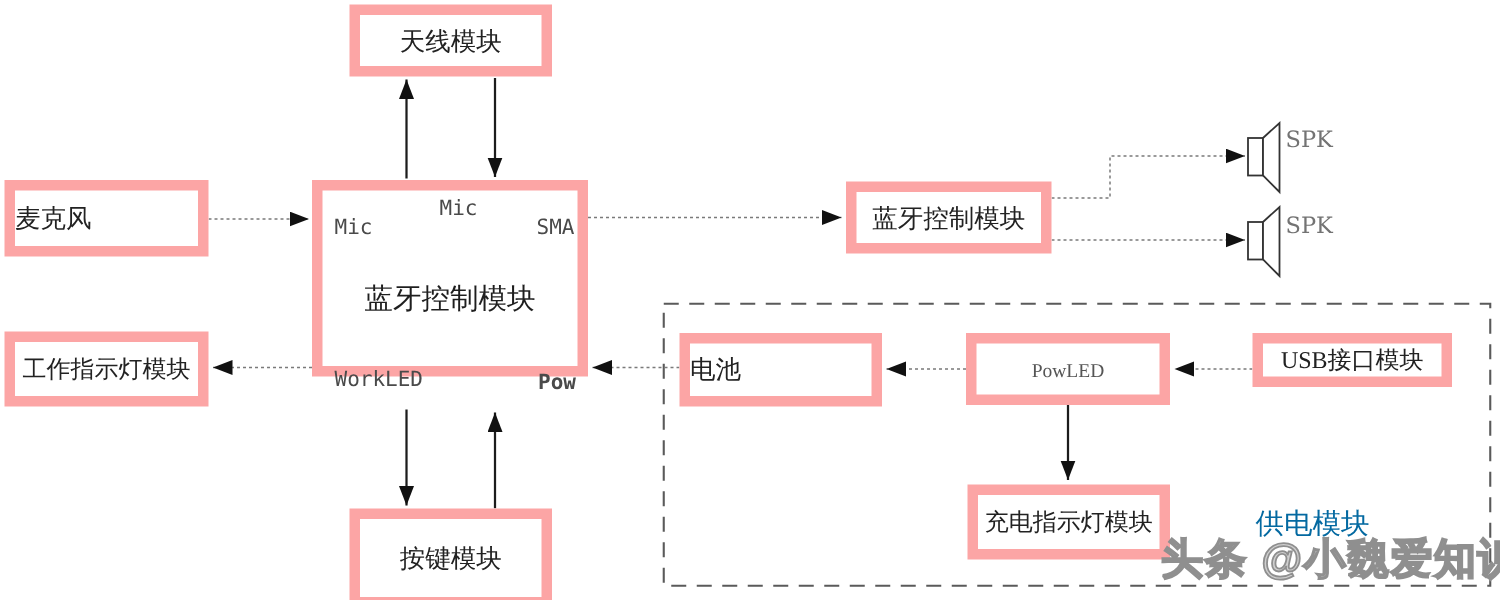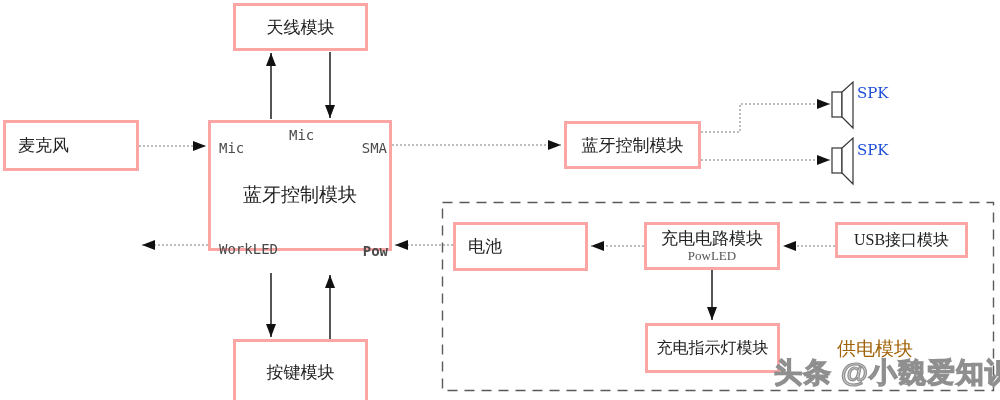--- a/index.html
+++ b/index.html
@@ -1,43 +1,43 @@
 <!DOCTYPE html>
 <html><head>
 <meta charset="utf-8">
 <style>
   html,body{margin:0;padding:0;background:#ffffff;}
   #canvas{position:relative;width:1000px;height:400px;background:#ffffff;overflow:hidden;
           font-family:"Liberation Serif",serif;}
   #wires{position:absolute;left:0;top:0;width:1000px;height:400px;}
   .wire{stroke:#7a7a7a;stroke-width:1;stroke-dasharray:2 2;fill:none;}
   .swire{stroke:#1c1c1c;stroke-width:1.5;fill:none;}
-  .box{position:absolute;background:#ffffff;border:3px solid #fca5a5;box-sizing:border-box;
+  .box{position:absolute;background:#ffffff;border:7px solid #fca5a5;box-sizing:border-box;
        display:flex;align-items:center;justify-content:center;
        font-size:17px;color:#222;white-space:nowrap;}
   #antenna-box{left:233px;top:3px;width:135px;height:48px;}
-  #microphone-box{left:3px;top:120px;width:136px;height:51px;justify-content:flex-start;padding-left:12px;}
+  #microphone-box{left:3px;top:120px;width:136px;height:51px;justify-content:flex-start;}
   #bt-main-box{left:208px;top:120px;width:184px;height:131px;display:block;}
   #bt-main-title{position:absolute;left:0;right:0;top:59px;text-align:center;font-size:19px;color:#1e1e1e;}
   .port{position:absolute;font-family:"DejaVu Sans Mono",monospace;font-size:14px;color:#4a4a4a;}
   #port-mic-top{left:78px;top:4px;}
   #port-mic-left{left:8px;top:17px;}
   #port-sma{right:2px;top:17px;}
   #port-workled{left:8px;top:118px;}
   #port-pow{right:1px;top:120px;font-weight:bold;}
   #work-led-box{left:3px;top:221px;width:136px;height:50px;font-size:16px;}
   #keys-box{left:233px;top:339px;width:135px;height:66px;}
   #bt-right-box{left:564px;top:121px;width:137px;height:48px;}
-  #battery-box{left:453px;top:222px;width:135px;height:49px;justify-content:flex-start;padding-left:12px;}
+  #battery-box{left:453px;top:222px;width:135px;height:49px;justify-content:flex-start;}
   #charge-box{left:644px;top:222px;width:136px;height:48px;flex-direction:column;line-height:1.05;}
   #charge-box .powled{font-family:Liberation Serif, serif;font-size:13px;color:#555;margin-top:1px;}
   #usb-box{left:835px;top:222px;width:133px;height:36px;font-size:16px;}
   #charge-led-box{left:645px;top:323px;width:135px;height:50px;font-size:16px;}
-  #power-group-label{position:absolute;left:837px;top:336px;font-size:19px;color:#a16207;}
-  .spk-label{position:absolute;font-family:"DejaVu Serif",serif;font-size:15px;color:#1d4ed8;}
+  #power-group-label{position:absolute;left:837px;top:336px;font-size:19px;color:#0369a1;}
+  .spk-label{position:absolute;font-family:"DejaVu Serif",serif;font-size:15px;color:#737373;}
   #spk1-label{left:857px;top:84px;}
   #spk2-label{left:857px;top:141px;}
   #watermark{position:absolute;left:774px;top:354px;font-family:"Liberation Sans",sans-serif;
              font-size:28px;font-weight:bold;letter-spacing:1px;color:#cfcfcf;
              -webkit-text-stroke:1.2px #8f8f8f;white-space:nowrap;}
 </style>
 </head>
 <body>
 
 <div id="canvas">
@@ -97,38 +97,40 @@
 
   <div class="box" id="bt-main-box">
     <span class="port" id="port-mic-top">Mic</span>
     <span class="port" id="port-mic-left">Mic</span>
     <span class="port" id="port-sma">SMA</span>
     <span id="bt-main-title">蓝牙控制模块</span>
     <span class="port" id="port-workled">WorkLED</span>
     <span class="port" id="port-pow">Pow</span>
   </div>
 
+  <div class="box" id="work-led-box">
+    <span>工作指示灯模块</span>
+  </div>
 
   <div class="box" id="keys-box">
     <span>按键模块</span>
   </div>
 
   <div class="box" id="bt-right-box">
     <span>蓝牙控制模块</span>
   </div>
 
   <span class="spk-label" id="spk1-label">SPK</span>
   <span class="spk-label" id="spk2-label">SPK</span>
 
   <div class="box" id="battery-box">
     <span>电池</span>
   </div>
 
   <div class="box" id="charge-box">
-    <span>充电电路模块</span>
     <span class="powled">PowLED</span>
   </div>
 
   <div class="box" id="usb-box">
     <span>USB接口模块</span>
   </div>
 
   <div class="box" id="charge-led-box">
     <span>充电指示灯模块</span>
   </div>

